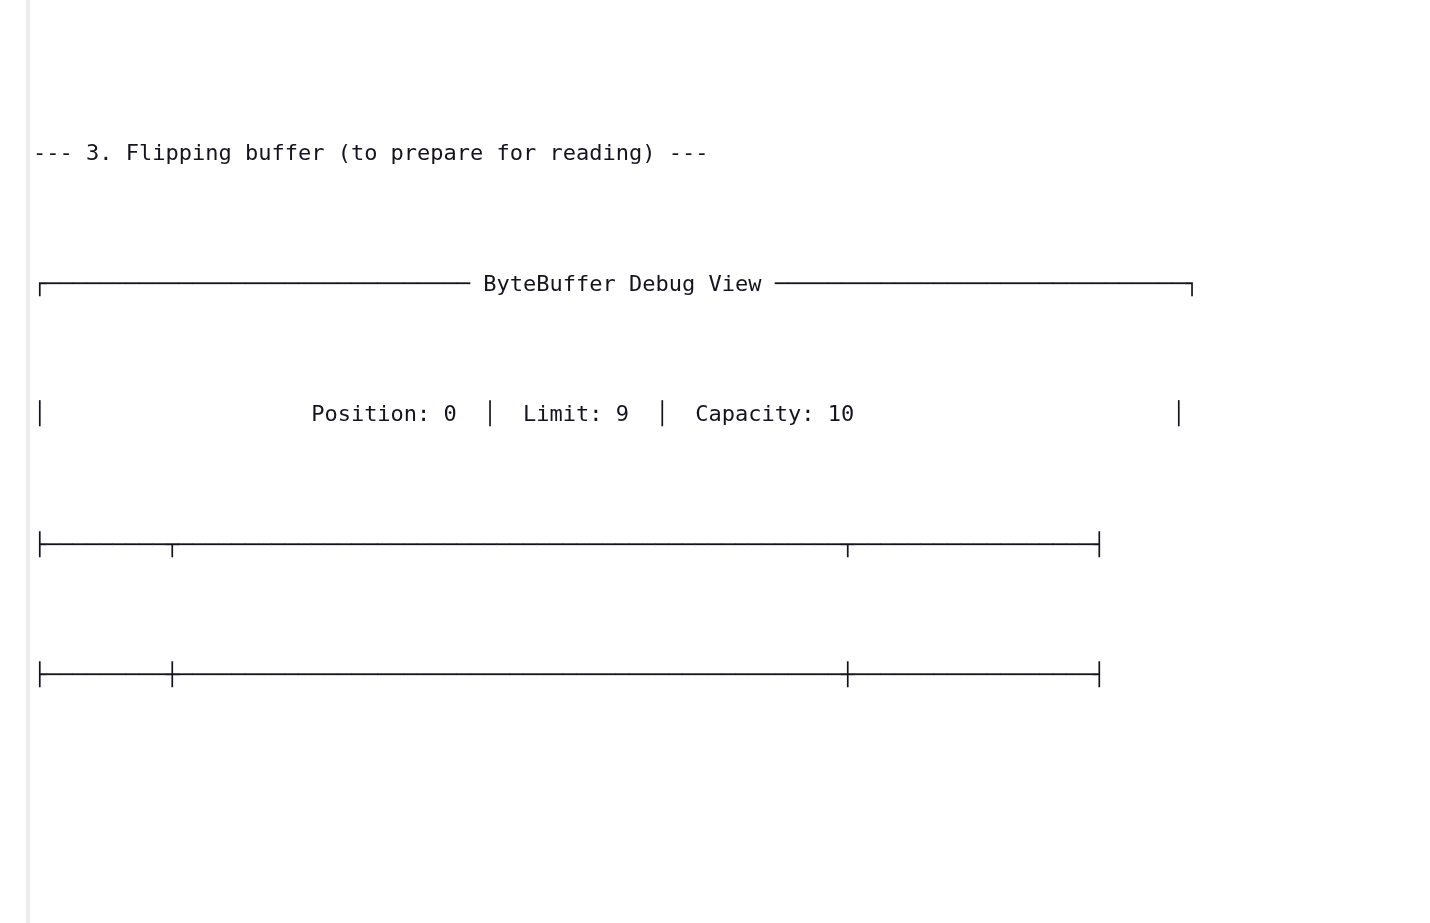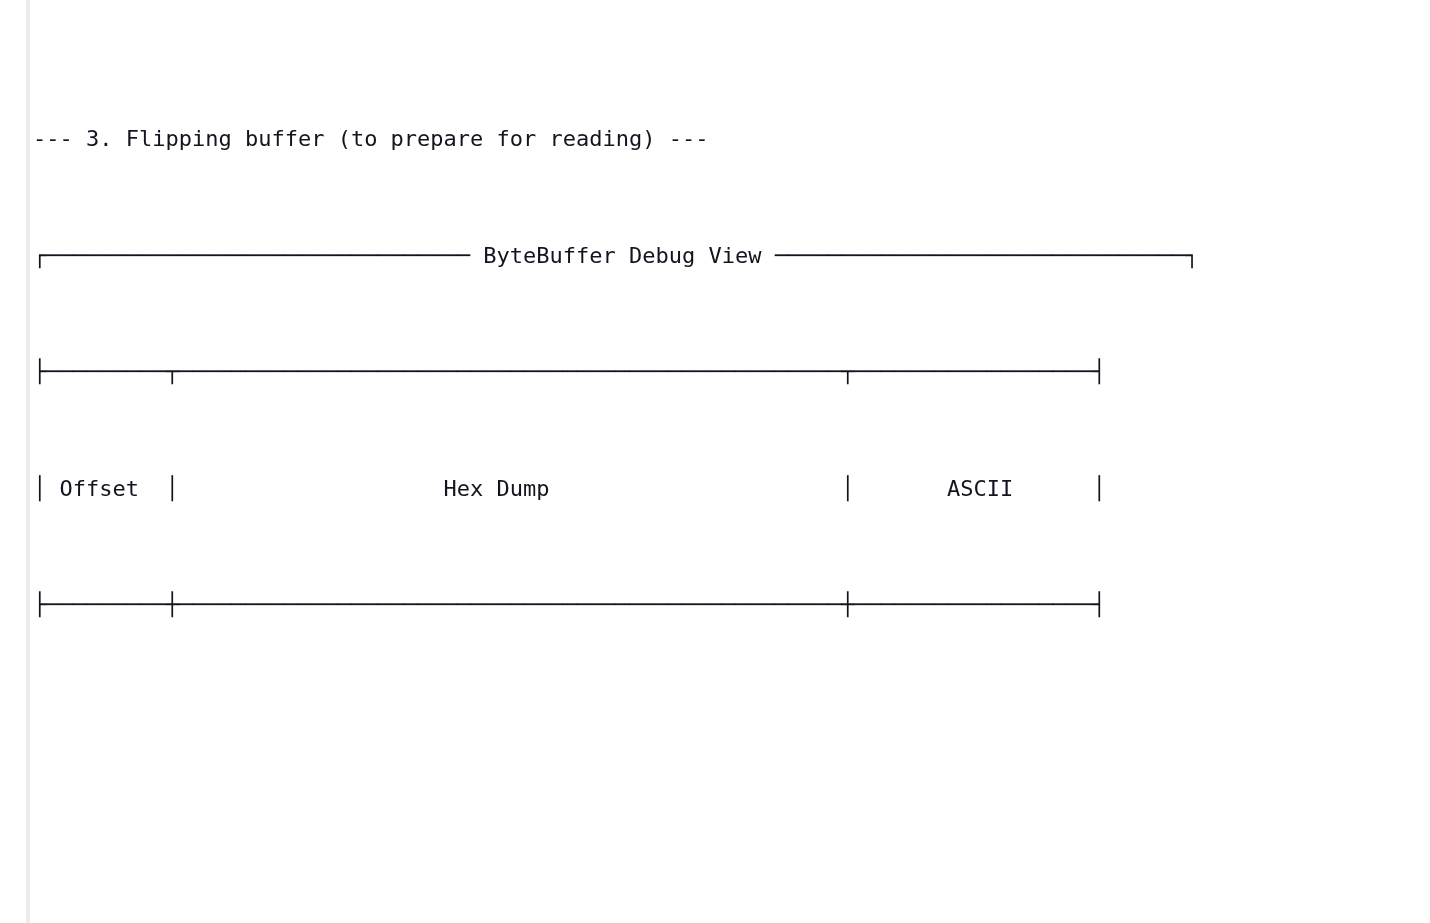--- a/index.html
+++ b/index.html
@@ -45,35 +45,36 @@
     letter-spacing: 0px;
     color: #16121f;
     white-space: pre;
     -webkit-font-smoothing: antialiased;
   }
 
   .line {
     white-space: pre;
     height: 38.8px;
     display: block;
+    margin-top: 14px;
   }
 </style>
 </head>
 <body>
 
 <div id="console">
 
   <div id="console-gutter"></div>
 
   <div id="console-output">
 
     <span class="line">--- 3. Flipping buffer (to prepare for reading) ---</span>
     <span class="line">┌──────────────────────────────── ByteBuffer Debug View ───────────────────────────────┐</span>
+    <span class="line">│                    Position: 0  │  Limit: 9  │  Capacity: 10                        │</span>
     <span class="line">├─────────┬──────────────────────────────────────────────────┬──────────────────┤</span>
-    <span class="line">│ Offset  │                    Hex Dump                      │       ASCII      │</span>
     <span class="line">├─────────┼──────────────────────────────────────────────────┼──────────────────┤</span>
     
     
     
 
     
     
     
 
     

